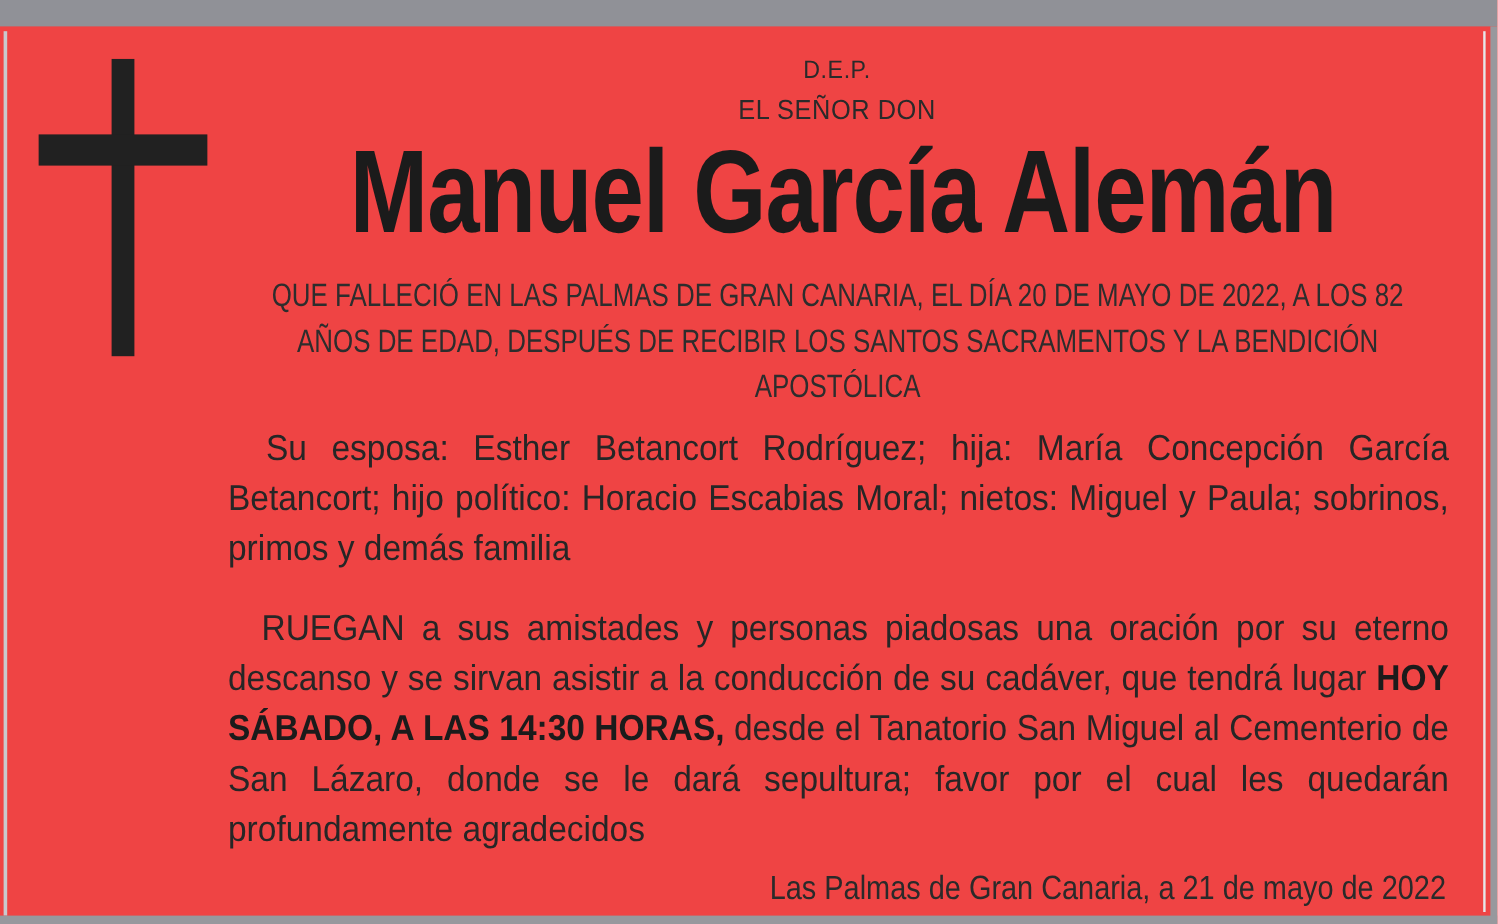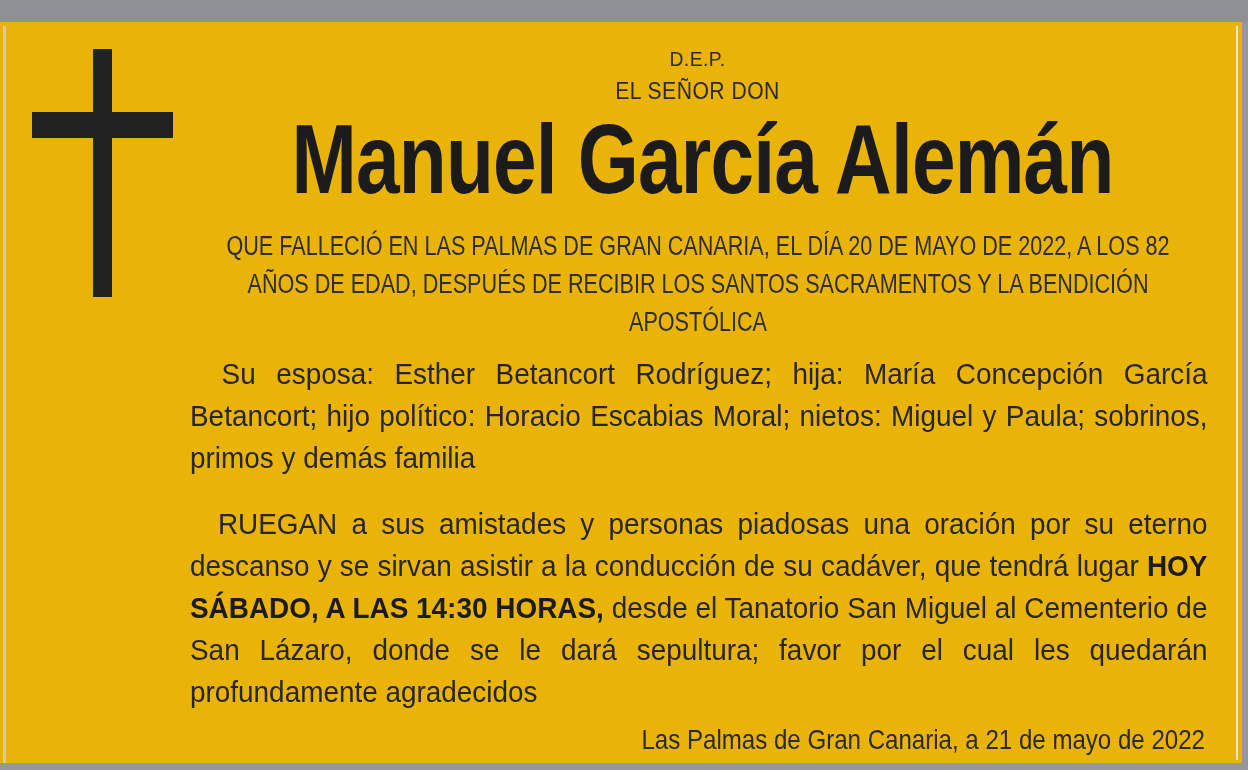--- a/index.html
+++ b/index.html
@@ -4,21 +4,21 @@
 <style>
   html, body {
     margin: 0;
     padding: 0;
     background: #ffffff;
   }
   .page {
     position: relative;
     width: 1248px;
     height: 770px;
-    background: #eab308;
+    background: #ef4444;
     overflow: hidden;
     font-family: "Liberation Sans", "DejaVu Sans", sans-serif;
     color: #222222;
   }
   
   .bar-top    { position: absolute; top: 0; left: 0; width: 100%; height: 22px; background: #909197; }
   .bar-bottom { position: absolute; bottom: 0; left: 0; width: 100%; height: 7px; background: #97989d; }
   .bar-right  { position: absolute; top: 22px; right: 0; width: 6px; bottom: 0; background: #97989d; }
   .line-left  { position: absolute; top: 26px; left: 3px; width: 3px; bottom: 7px; background: #c9c9ce; }
   .line-right-inner { position: absolute; top: 26px; right: 10px; width: 2px; bottom: 10px; background: #e6e6e9; }

